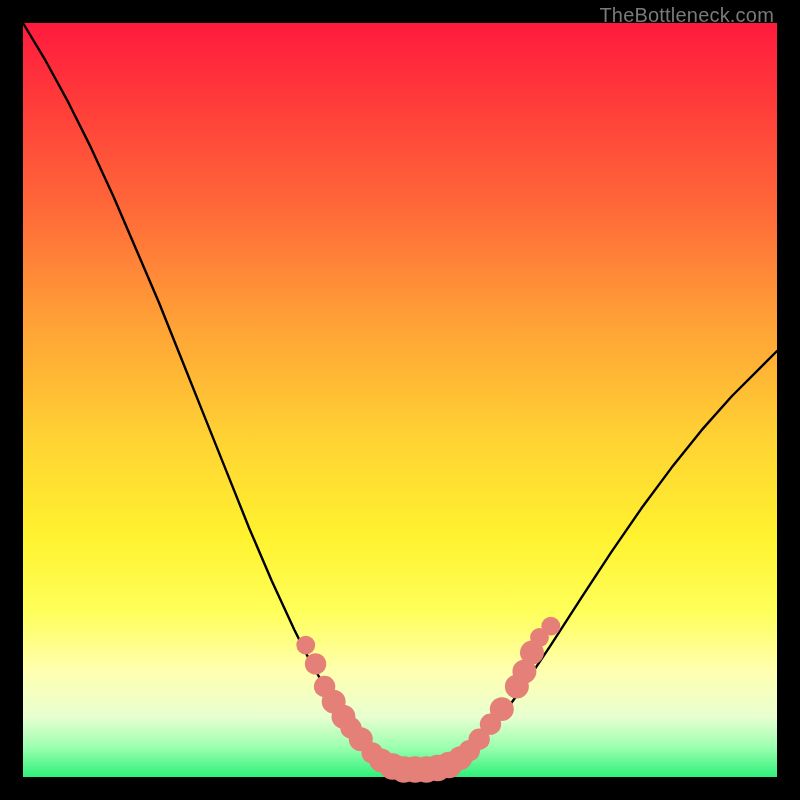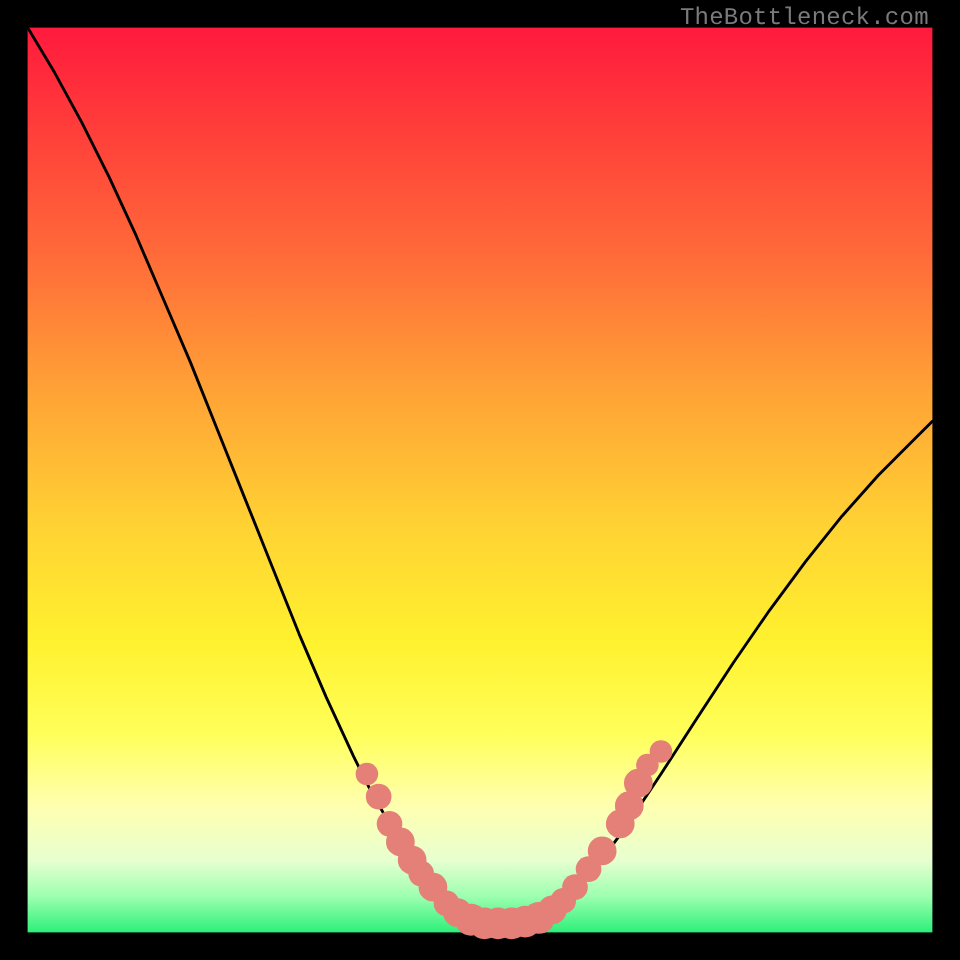--- a/index.html
+++ b/index.html
@@ -9,21 +9,20 @@
     height: 800px;
     overflow: hidden;
     background: #000;
     font-family: Arial, Helvetica, sans-serif;
   }
   .stage {
     position: relative;
     width: 800px;
     height: 800px;
     background: #000;
-    font-family: Liberation Mono, monospace;
   }
   .plot {
     position: absolute;
     left: 23px;
     top: 23px;
     width: 754px;
     height: 754px;
     background: linear-gradient(to bottom,
       #ff1a3e 0%,
       #ff3a3a 10%,

